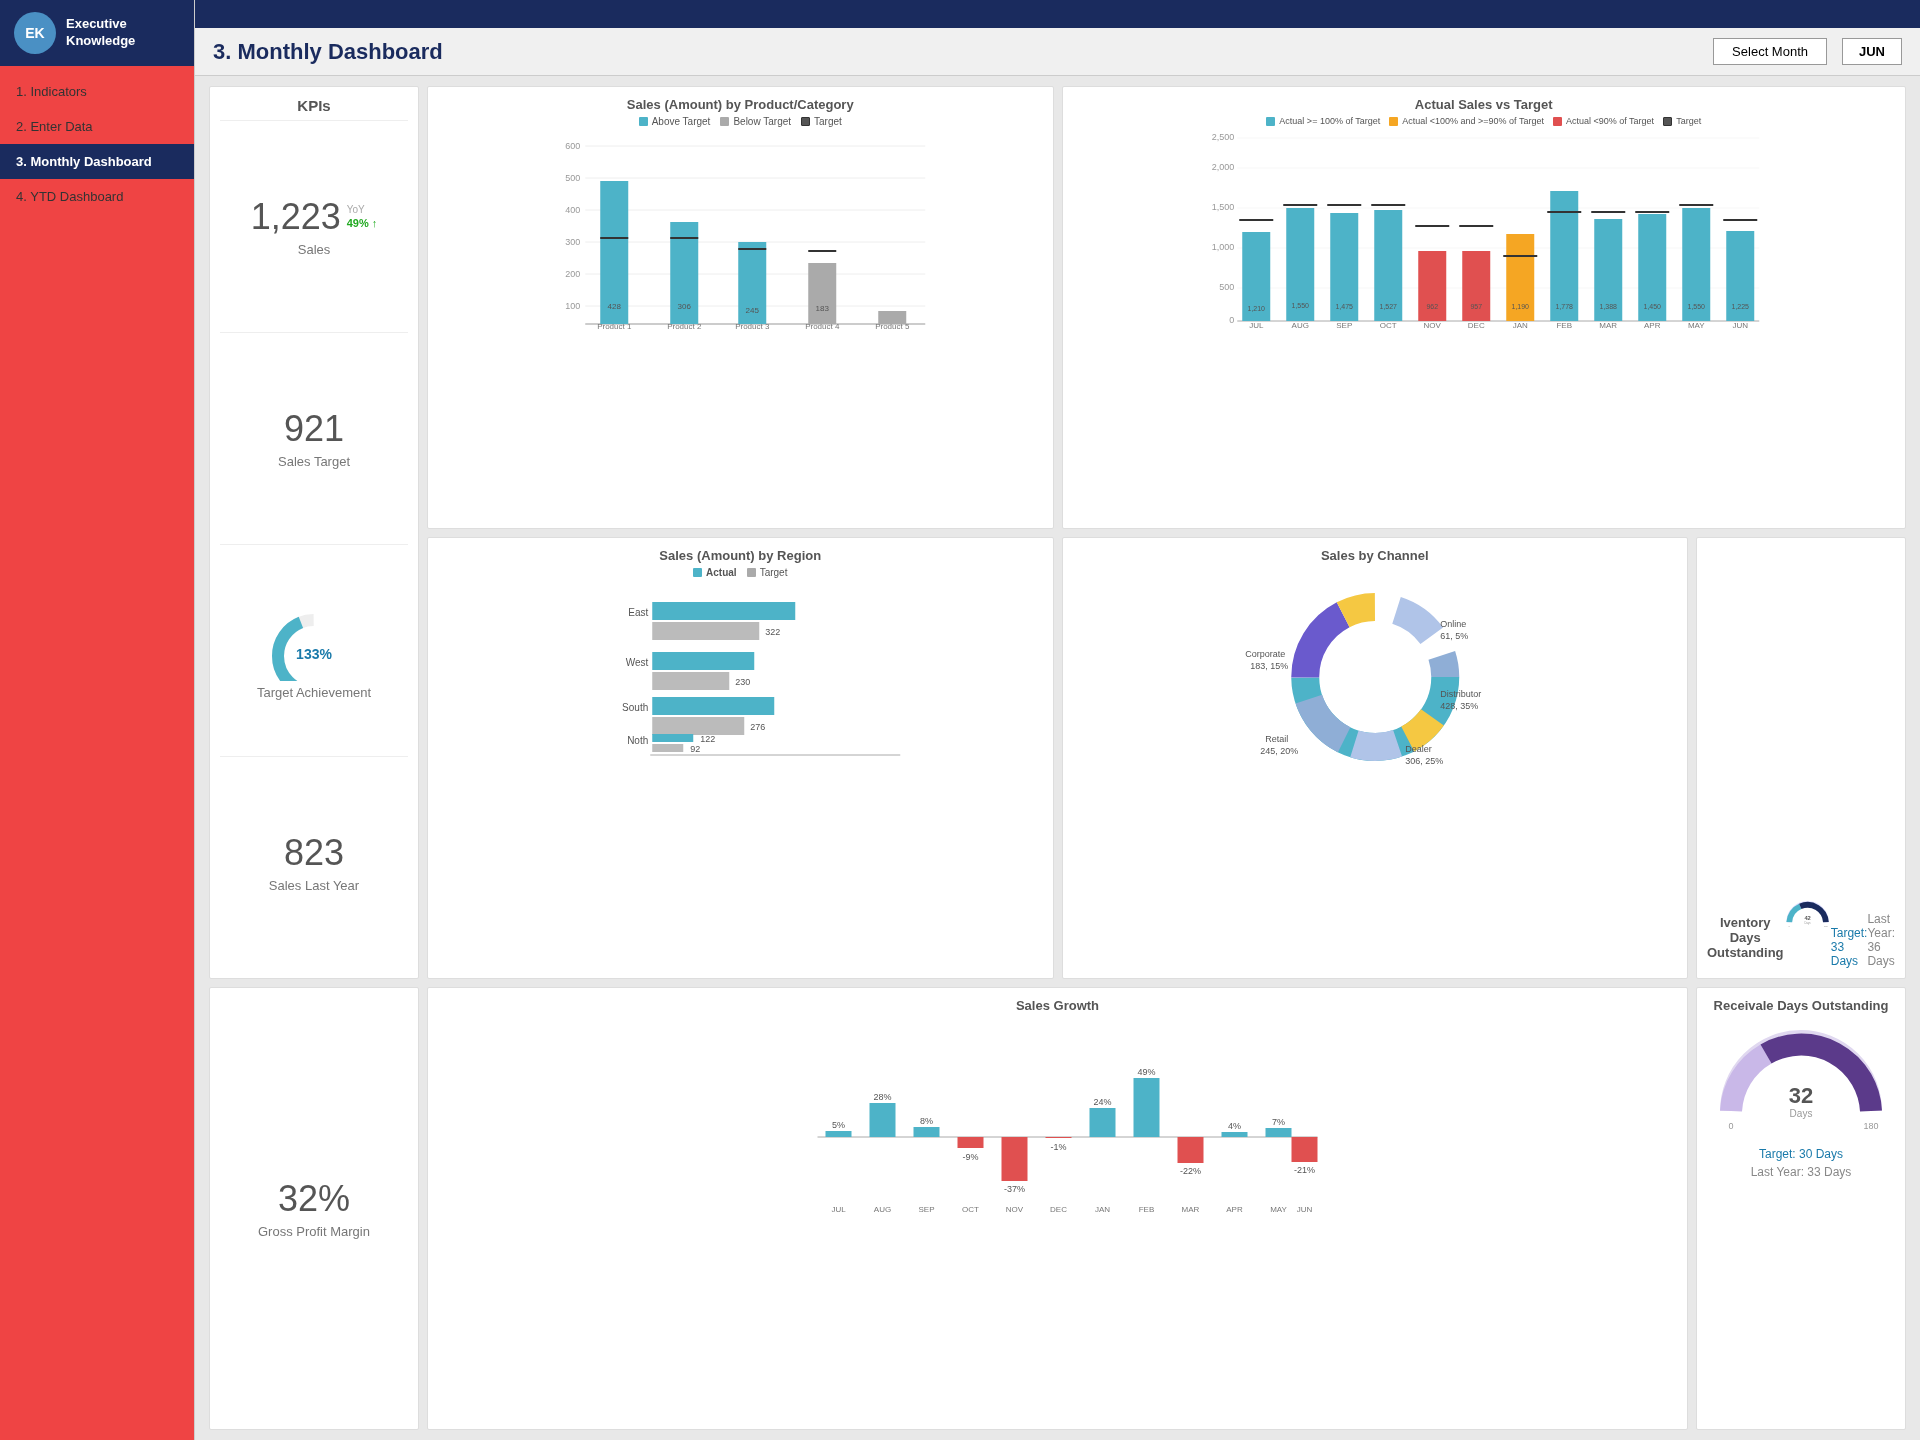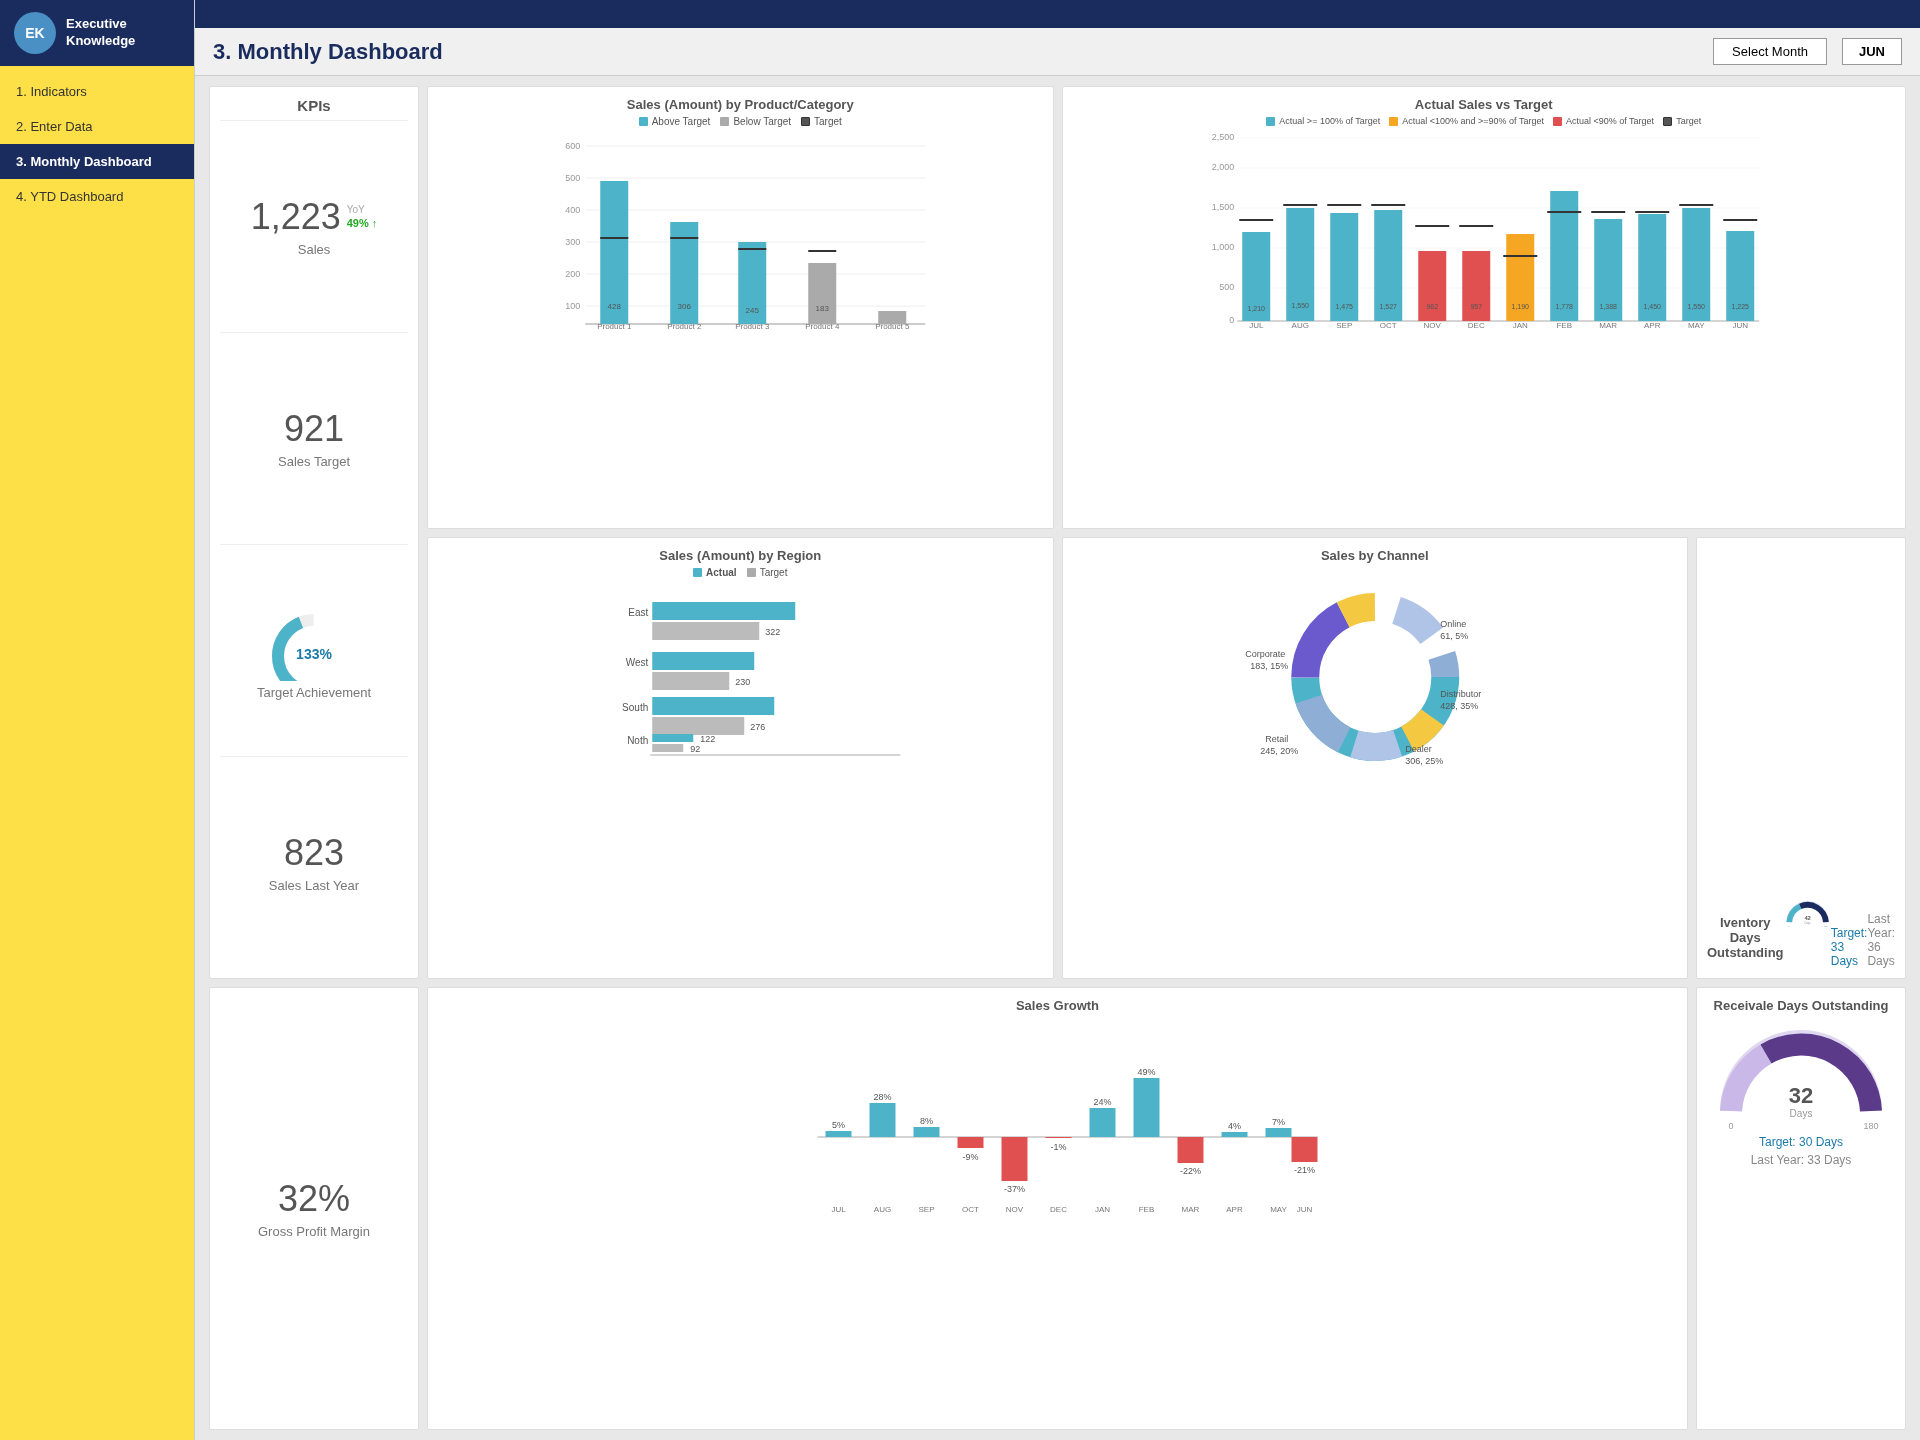--- a/index.html
+++ b/index.html
@@ -1,19 +1,19 @@
 <!DOCTYPE html>
 <html><head>
   <meta charset="utf-8">
   <style>
     * { box-sizing: border-box; margin: 0; padding: 0; }
     body { font-family: Arial, sans-serif; background: #e8e8e8; display: flex; height: 100vh; overflow: hidden; }
 
     
-    .sidebar { width: 195px; min-width: 195px; background: #fde047; display: flex; flex-direction: column; border-right: 1px solid #ccc; }
+    .sidebar { width: 195px; min-width: 195px; background: #ef4444; display: flex; flex-direction: column; border-right: 1px solid #ccc; }
     .sidebar-logo { background: #1a2b5e; padding: 12px 14px; display: flex; align-items: center; gap: 10px; }
     .logo-circle { width: 42px; height: 42px; border-radius: 50%; background: #4a90c4; display: flex; align-items: center; justify-content: center; color: white; font-weight: bold; font-size: 14px; flex-shrink: 0; }
     .logo-text { color: white; font-size: 13px; font-weight: bold; line-height: 1.3; }
     .sidebar-nav { display: flex; flex-direction: column; padding-top: 8px; }
     .nav-item { padding: 10px 16px; font-size: 13px; color: #333; cursor: pointer; }
     .nav-item.active { background: #1a2b5e; color: white; font-weight: bold; }
 
     
     .main { flex: 1; display: flex; flex-direction: column; overflow: hidden; }
     .top-bar { background: #1a2b5e; height: 28px; }
@@ -413,18 +413,18 @@
         <path d="M 20 90 A 70 70 0 0 1 160 90" fill="none" stroke="#e0d8f0" stroke-width="22"></path>
 
         <path d="M 20 90 A 70 70 0 0 1 55 33" fill="none" stroke="#c9b8e8" stroke-width="22"></path>
 
         <path d="M 55 33 A 70 70 0 0 1 160 90" fill="none" stroke="#5b3a8a" stroke-width="22"></path>
         <text x="90" y="82" text-anchor="middle" font-size="22" font-weight="bold" fill="#555">32</text>
         <text x="90" y="96" text-anchor="middle" font-size="10" fill="#999">Days</text>
         <text x="20" y="108" text-anchor="middle" font-size="9" fill="#999">0</text>
         <text x="160" y="108" text-anchor="middle" font-size="9" fill="#999">180</text>
       </svg>
-      <div style="color:#1a7aaa;font-size:12px;margin-top:4px;">Target: 30 Days</div>
+      <div style="color:#1a7aaa;font-size:12px;margin-top:16px;">Target: 30 Days</div>
       <div style="color:#888;font-size:12px;margin-top:4px;">Last Year: 33 Days</div>
     </div>
 
   </div>
 </div>
 
 </body></html>

